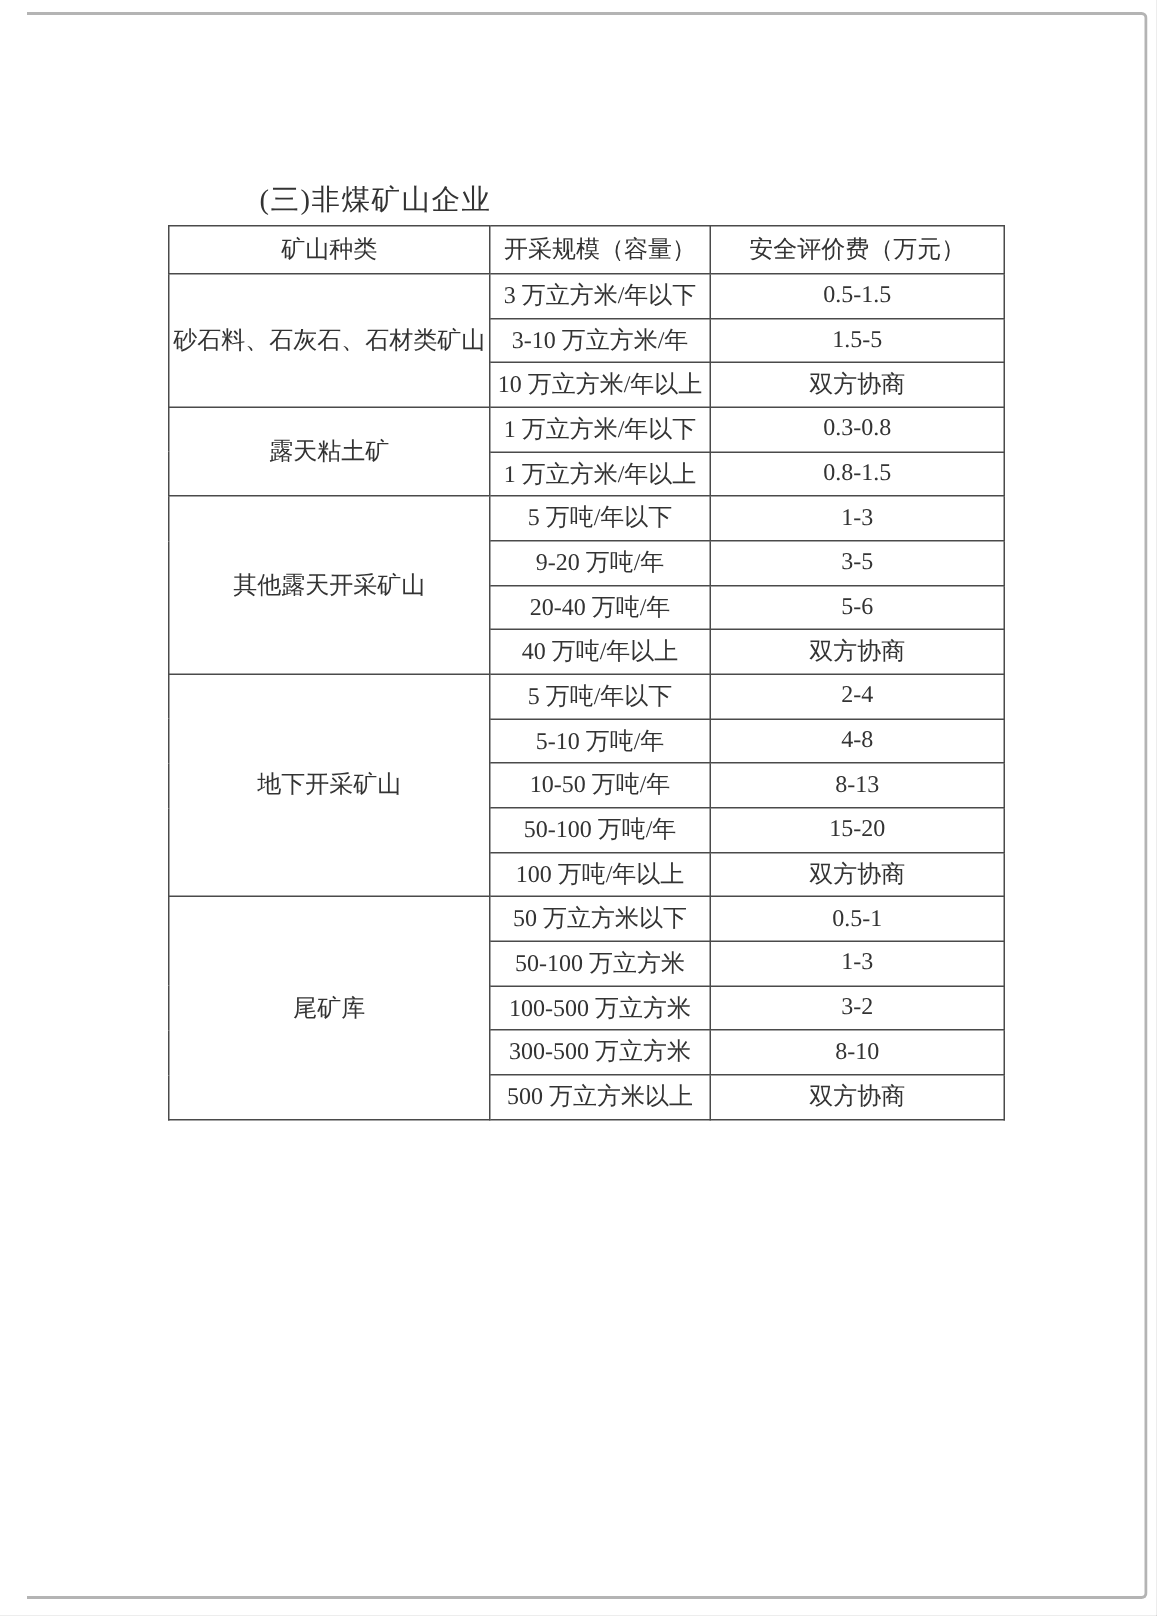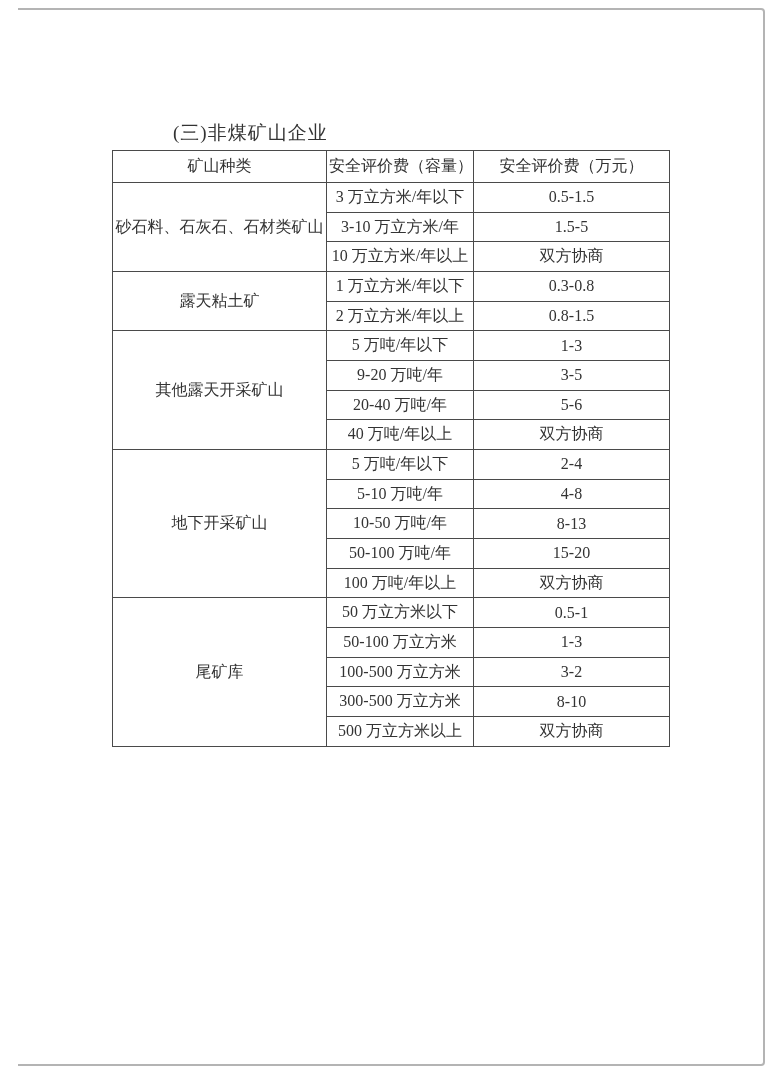--- a/index.html
+++ b/index.html
@@ -63,21 +63,21 @@
 
 <table class="fee-table">
   <colgroup>
     <col class="col-category">
     <col class="col-scale">
     <col class="col-fee">
   </colgroup>
   <thead>
     <tr>
       <th>矿山种类</th>
-      <th>安全评价费（容量）</th>
+      <th>开采规模（容量）</th>
       <th>安全评价费（万元）</th>
     </tr>
   </thead>
   <tbody id="fee-table-body">
       <tr>
         <td rowspan="3">砂石料、石灰石、石材类矿山</td>
         <td>3 万立方米/年以下</td>
         <td>0.5-1.5</td>
       </tr>
       <tr>
@@ -87,21 +87,21 @@
       <tr>
         <td>10 万立方米/年以上</td>
         <td>双方协商</td>
       </tr>
       <tr>
         <td rowspan="2">露天粘土矿</td>
         <td>1 万立方米/年以下</td>
         <td>0.3-0.8</td>
       </tr>
       <tr>
-        <td>2 万立方米/年以上</td>
+        <td>1 万立方米/年以上</td>
         <td>0.8-1.5</td>
       </tr>
       <tr>
         <td rowspan="4">其他露天开采矿山</td>
         <td>5 万吨/年以下</td>
         <td>1-3</td>
       </tr>
       <tr>
         <td>9-20 万吨/年</td>
         <td>3-5</td>

